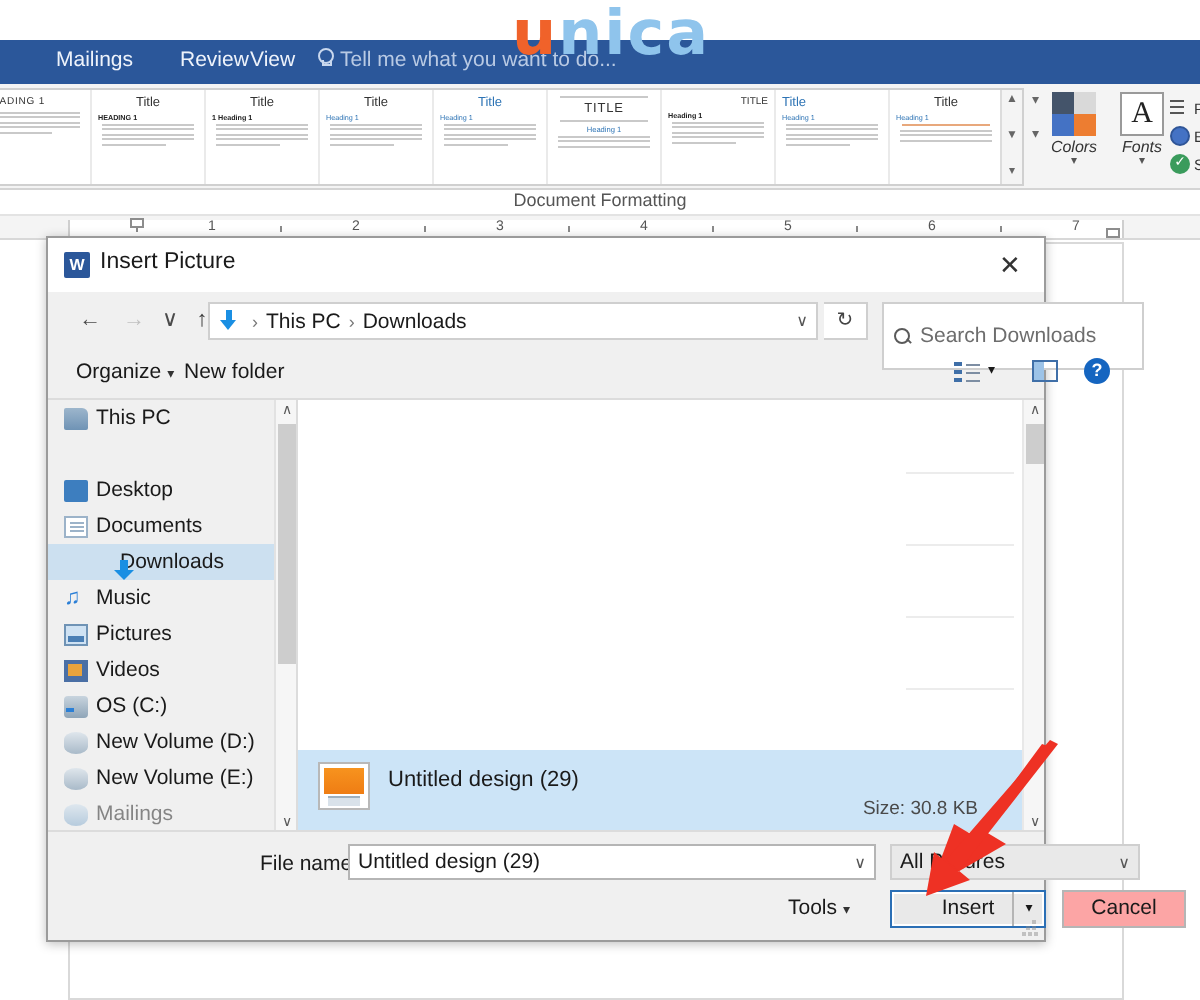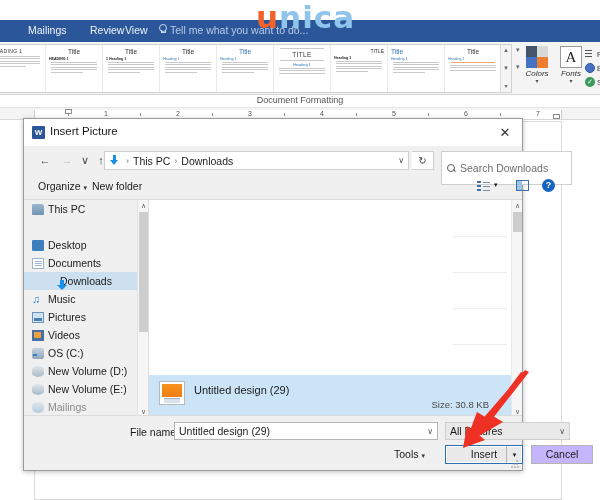--- a/index.html
+++ b/index.html
@@ -365,21 +365,21 @@
     position:absolute; left:421px; top:29px; width:78px; height:19px;
     background:#e9e9e9; border:1px solid #2b6fb5; box-shadow:inset 0 0 0 1px #ffffff;
     font-size:10.5px; color:#1a1a1a; line-height:17px; text-align:center;
   }
   .insert-split {
     position:absolute; right:0; top:0; width:16px; height:17px;
     border-left:1px solid #b5b5b5; font-size:7px; line-height:17px; text-align:center;
   }
   .cancel-btn {
     position:absolute; left:507px; top:29px; width:62px; height:19px;
-    background:#c4b5fd; border:1px solid #b5b5b5; font-size:10.5px;
+    background:#fca5a5; border:1px solid #b5b5b5; font-size:10.5px;
     color:#1a1a1a; line-height:17px; text-align:center;
   }
   .grip { position:absolute; right:3px; bottom:2px; width:8px; height:8px; opacity:.45; }
   .grip i { position:absolute; width:2px; height:2px; background:#8a8a8a; }
 
   
   #red-arrow { position:absolute; left:405px; top:370px; width:130px; height:80px; z-index:60; pointer-events:none; }
 </style>
 </head>
 <body>

